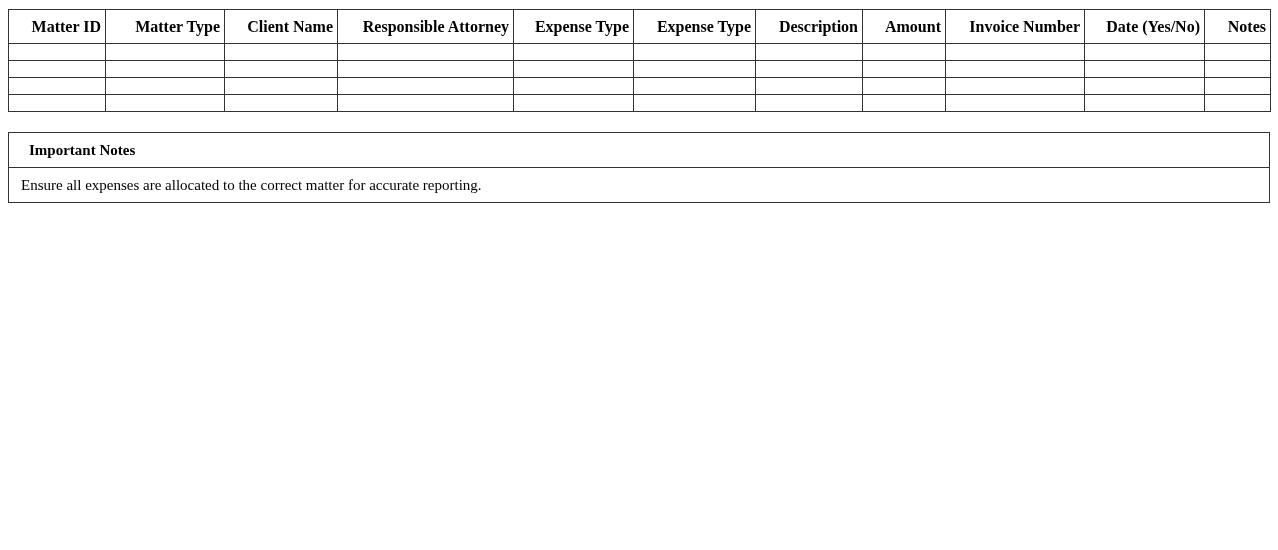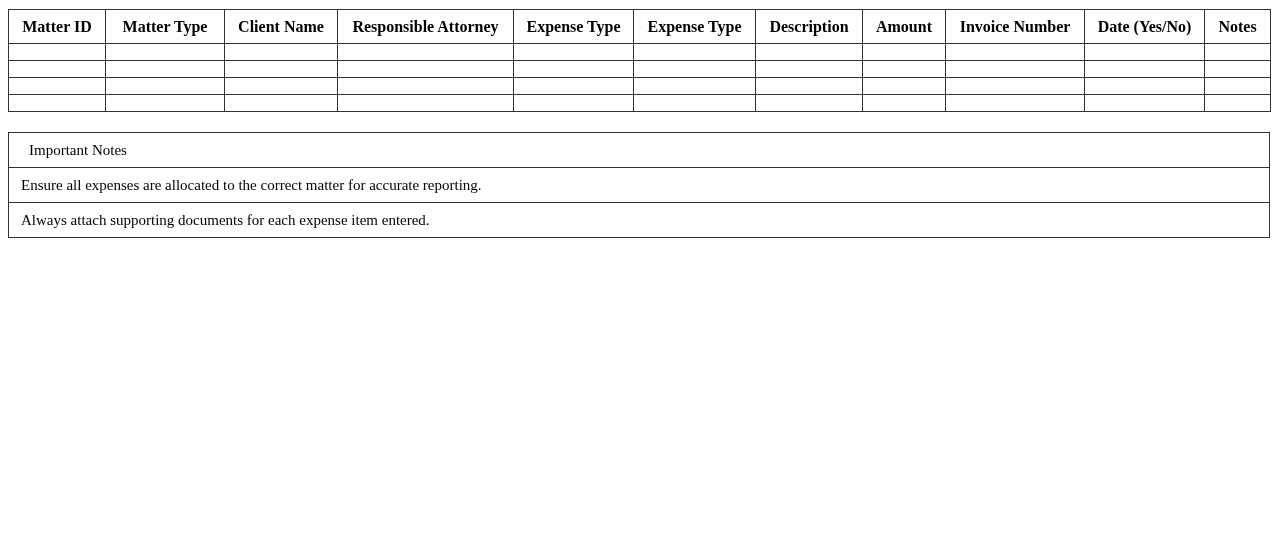--- a/index.html
+++ b/index.html
@@ -1,24 +1,24 @@
 <!DOCTYPE html>
 <html><head>
 <meta charset="utf-8">
 <style>
   html, body { margin: 0; padding: 0; background: #ffffff; }
   body { width: 1278px; height: 550px; position: relative; font-family: "Liberation Serif", "DejaVu Serif", serif; color: #000; }
   table { border-collapse: collapse; }
   .expense-table { position: absolute; left: 8px; top: 9px; width: 1262px; table-layout: fixed; }
   .expense-table th, .expense-table td { border: 1px solid #333; }
-  .expense-table th { height: 33px; font-size: 16px; font-weight: bold; text-align: center; padding: 0 4px; white-space: nowrap; }
+  .expense-table th { height: 33px; font-size: 16px; font-weight: bold; text-align: right; padding: 0 4px; white-space: nowrap; }
   .expense-table td { height: 16px; padding: 0; }
   .notes-table { position: absolute; left: 8px; top: 132px; width: 1262px; }
   .notes-table td { border: 1px solid #333; height: 34px; padding: 0 12px; font-size: 15px; text-align: left; }
-  .notes-table td.notes-title { font-weight: normal; padding-left: 20px; }
+  .notes-table td.notes-title { font-weight: bold; padding-left: 20px; }
 </style>
 </head>
 <body>
 
 <table class="expense-table">
   <colgroup>
     <col style="width:97px">
       <col style="width:119px">
       <col style="width:113px">
       <col style="width:176px">
@@ -102,17 +102,14 @@
 </table>
 
 <table class="notes-table">
   <tbody>
     <tr>
         <td class="notes-title">Important Notes</td>
       </tr>
     <tr>
         <td>Ensure all expenses are allocated to the correct matter for accurate reporting.</td>
       </tr>
-    <tr>
-        <td>Always attach supporting documents for each expense item entered.</td>
-      </tr>
   </tbody>
 </table>
 
 </body></html>

